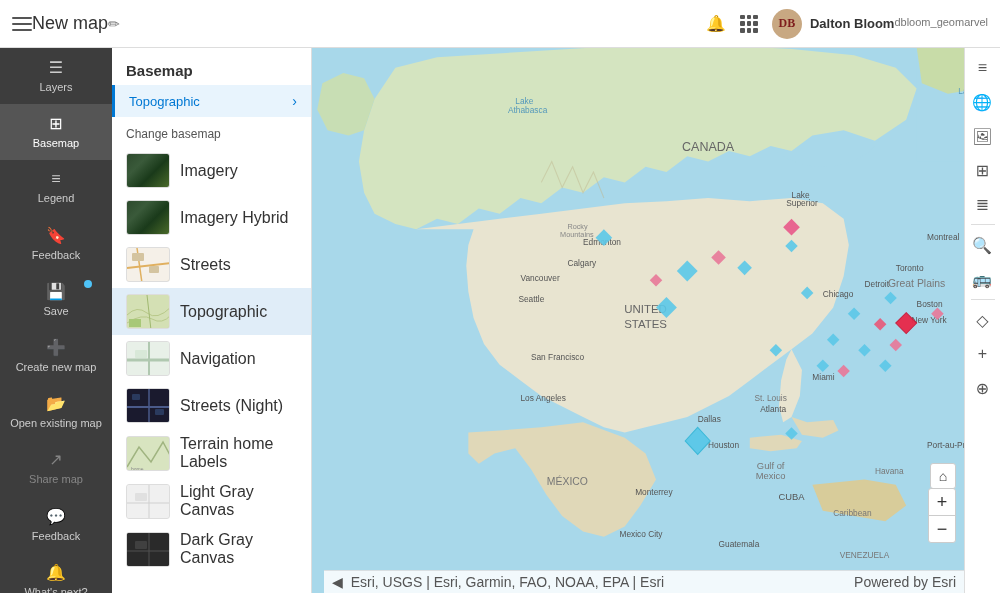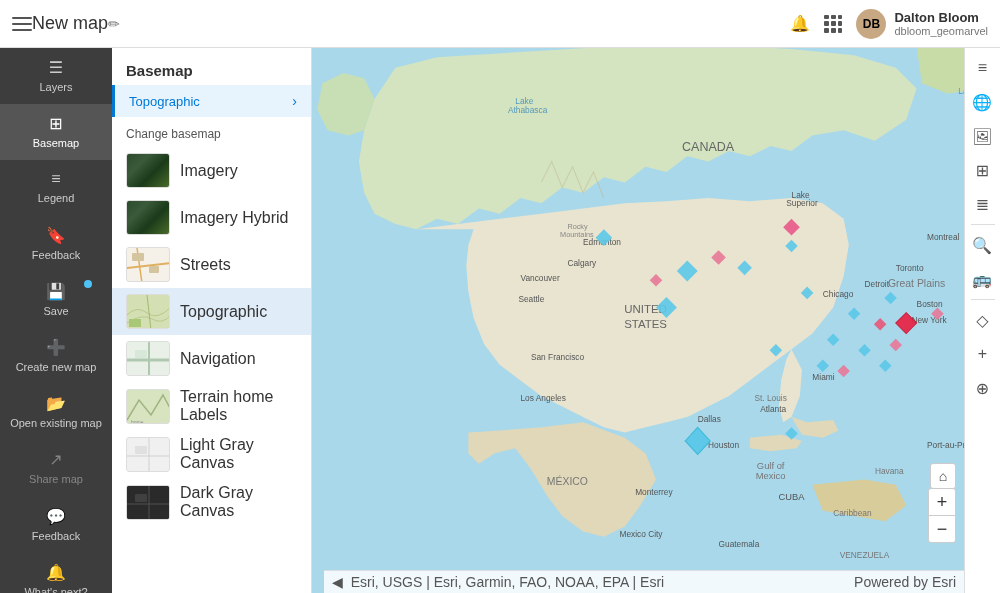--- a/index.html
+++ b/index.html
@@ -19,22 +19,22 @@
     .header-left { display: flex; align-items: center; flex: 1; }
     .header-right { display: flex; align-items: center; gap: 14px; }
     .hamburger-icon { width: 20px; height: 20px; display: flex; flex-direction: column; justify-content: center; gap: 4px; cursor: pointer; }
     .hamburger-icon span { display: block; height: 2px; background: #555; border-radius: 1px; }
     .new-map-title { font-size: 18px; font-weight: 500; color: #333; }
     .edit-icon { color: #777; font-size: 14px; cursor: pointer; }
     .bell-icon { font-size: 16px; color: #555; cursor: pointer; }
     .grid-icon { font-size: 16px; color: #555; cursor: pointer; display: grid; grid-template-columns: 1fr 1fr 1fr; gap: 2px; width: 18px; height: 18px; }
     .grid-dot { background: #555; border-radius: 1px; }
     .user-info { display: flex; align-items: center; gap: 8px; cursor: pointer; }
-    .avatar { width: 30px; height: 30px; border-radius: 50%; background: #c8a882; display: flex; align-items: center; justify-content: center; font-size: 12px; color: #000000; font-weight: bold; }
-    .user-text { display: flex; flex-direction: column; }
+    .avatar { width: 30px; height: 30px; border-radius: 50%; background: #c8a882; display: flex; align-items: center; justify-content: center; font-size: 12px; color: #7f1d1d; font-weight: bold; font-family: Liberation Serif, serif; }
+    .user-text { display: flex; flex-direction: row; }
     .user-name { font-size: 13px; font-weight: 600; color: #333; }
     .user-handle { font-size: 11px; color: #777; }
 
     
     .main { display: flex; flex: 1; overflow: hidden; }
 
     
     .sidebar {
       width: 112px;
       background: #3d3d3d;
@@ -339,20 +339,32 @@
     <div class="basemap-option">
       <div class="basemap-thumb thumb-nav">
         <svg width="44" height="35" viewBox="0 0 44 35">
           <rect width="44" height="35" fill="#e8f0e8"></rect>
           <line x1="0" y1="18" x2="44" y2="18" stroke="#b0c8b0" stroke-width="3"></line>
           <line x1="22" y1="0" x2="22" y2="35" stroke="#b0c8b0" stroke-width="2"></line>
           <rect x="8" y="8" width="12" height="8" fill="#d8e8d8" rx="1"></rect>
         </svg>
       </div>
       <span class="basemap-name">Navigation</span>
+    </div>
+    <div class="basemap-option">
+      <div class="basemap-thumb thumb-streets-night">
+        <svg width="44" height="35" viewBox="0 0 44 35">
+          <rect width="44" height="35" fill="#1a1a2e"></rect>
+          <line x1="0" y1="18" x2="44" y2="18" stroke="#4a5a8a" stroke-width="2"></line>
+          <line x1="22" y1="0" x2="22" y2="35" stroke="#4a5a8a" stroke-width="1.5"></line>
+          <rect x="5" y="5" width="8" height="6" fill="#2a3a5e" rx="1"></rect>
+          <rect x="28" y="20" width="9" height="6" fill="#2a3a5e" rx="1"></rect>
+        </svg>
+      </div>
+      <span class="basemap-name">Streets (Night)</span>
     </div>
     <div class="basemap-option">
       <div class="basemap-thumb thumb-terrain">
         <svg width="44" height="35" viewBox="0 0 44 35">
           <rect width="44" height="35" fill="#d8e4c0"></rect>
           <path d="M0 30 L12 10 L24 25 L36 5 L44 20" stroke="#a0b480" stroke-width="1.5" fill="none"></path>
           <text x="4" y="34" font-size="5" fill="#888">home</text>
         </svg>
       </div>
       <span class="basemap-name">Terrain home Labels</span>

